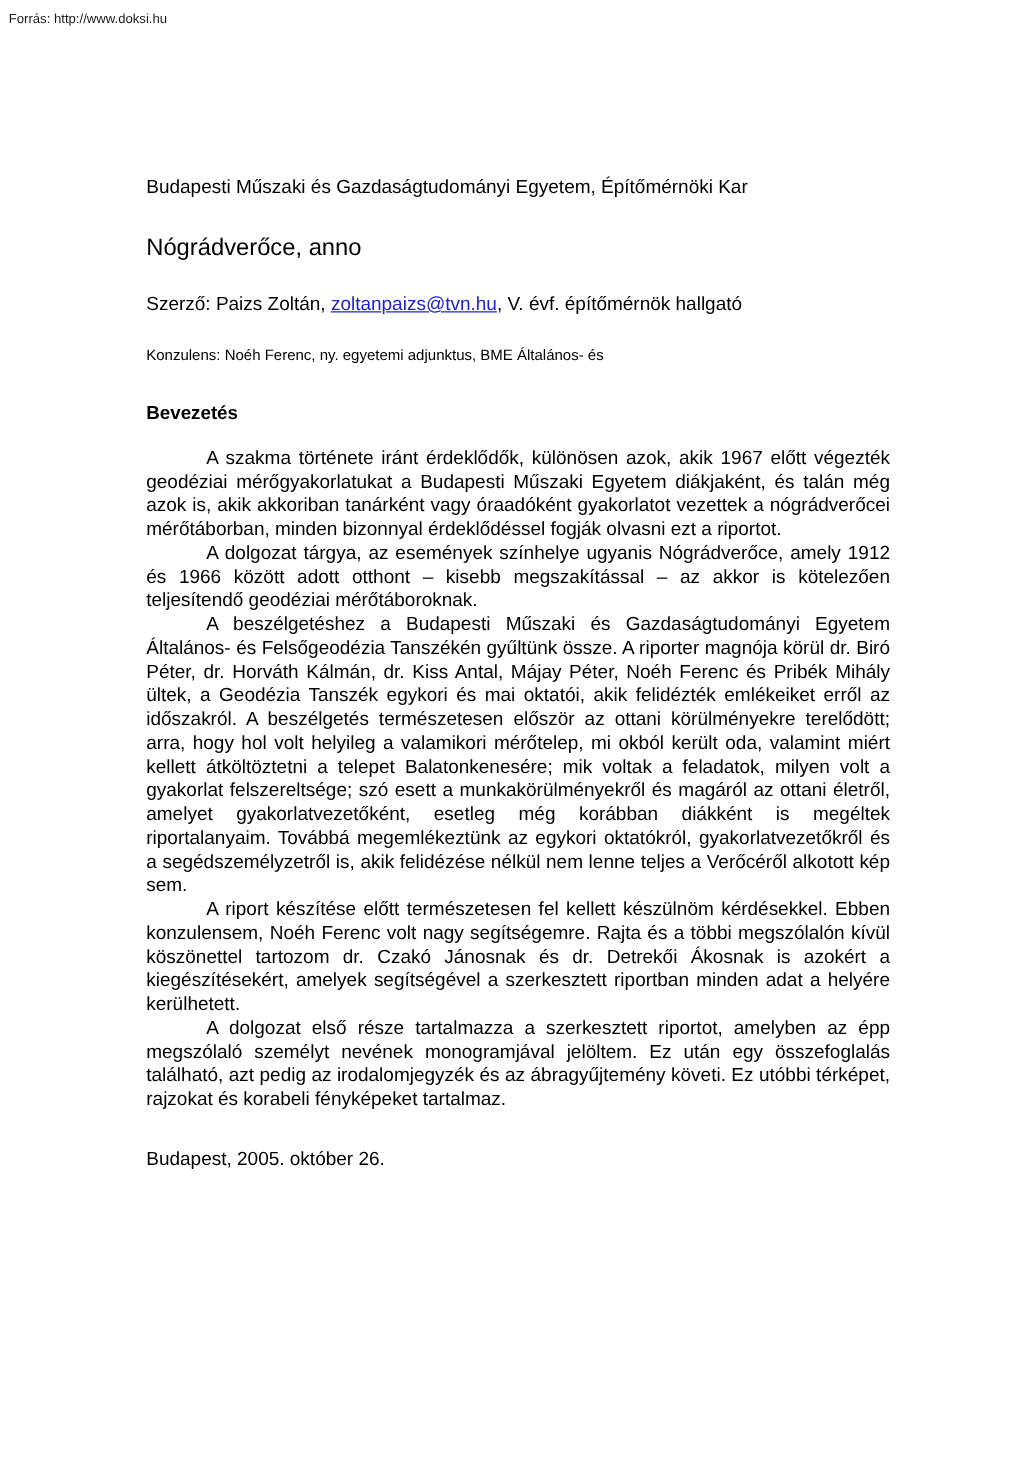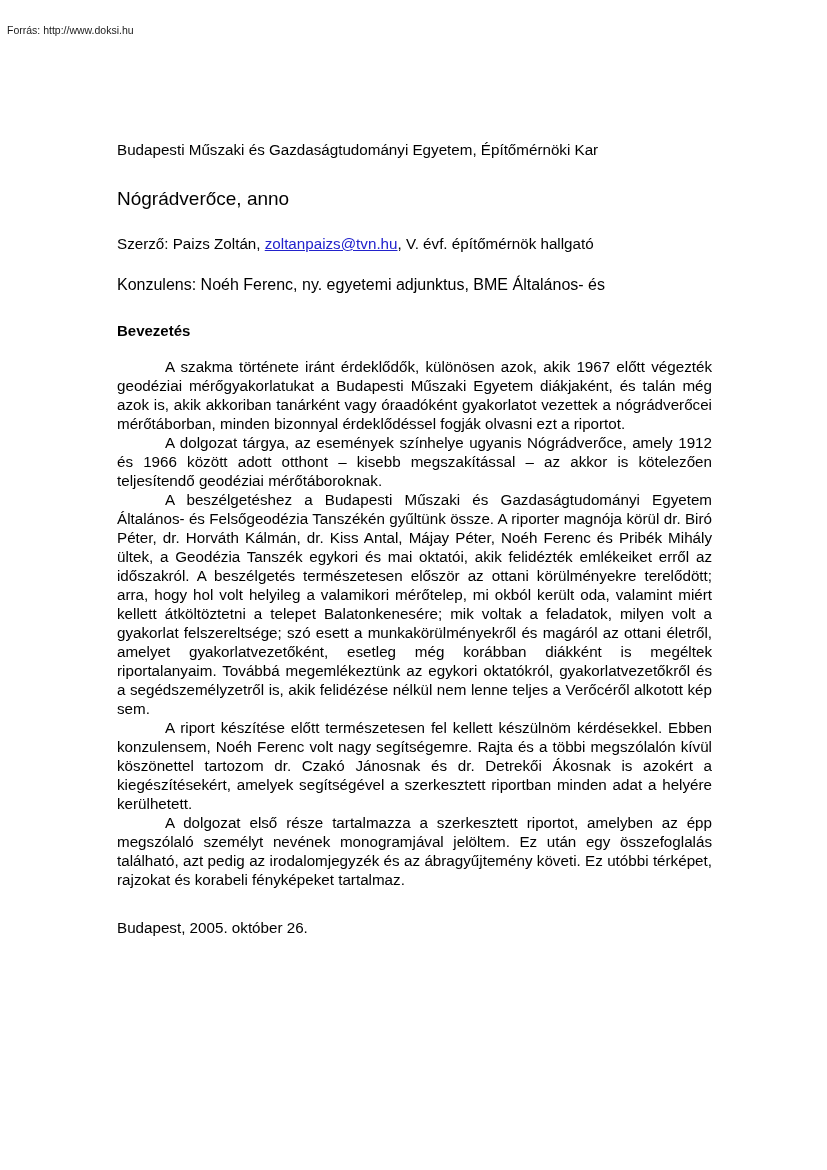--- a/index.html
+++ b/index.html
@@ -15,21 +15,21 @@
     overflow: hidden;
     font-family: "Liberation Sans", sans-serif;
     color: #000000;
     -webkit-font-smoothing: antialiased;
   }
 
   
   .source-stamp {
     position: absolute;
     left: 7px;
-    top: 24px;
+    top: 9px;
     font-family: "Liberation Sans", sans-serif;
     font-size: 10.5px;
     line-height: 12px;
     color: #1a1a1a;
     white-space: nowrap;
   }
 
   
   .page {
     position: absolute;
@@ -60,21 +60,21 @@
   }
   .doc-title .t-line { display: block; }
 
   .author-line {
     font-size: 15.2px;
     line-height: 21px;
     margin: 0 0 20px 0;
   }
 
   .consultant-line {
-    font-size: 16px;
+    font-size: 12px;
     line-height: 21px;
     margin: 0 0 26px 0;
   }
   .consultant-line .cont {
     display: block;
     padding-left: 67px;
   }
 
   .section-heading {
     font-size: 15px;

